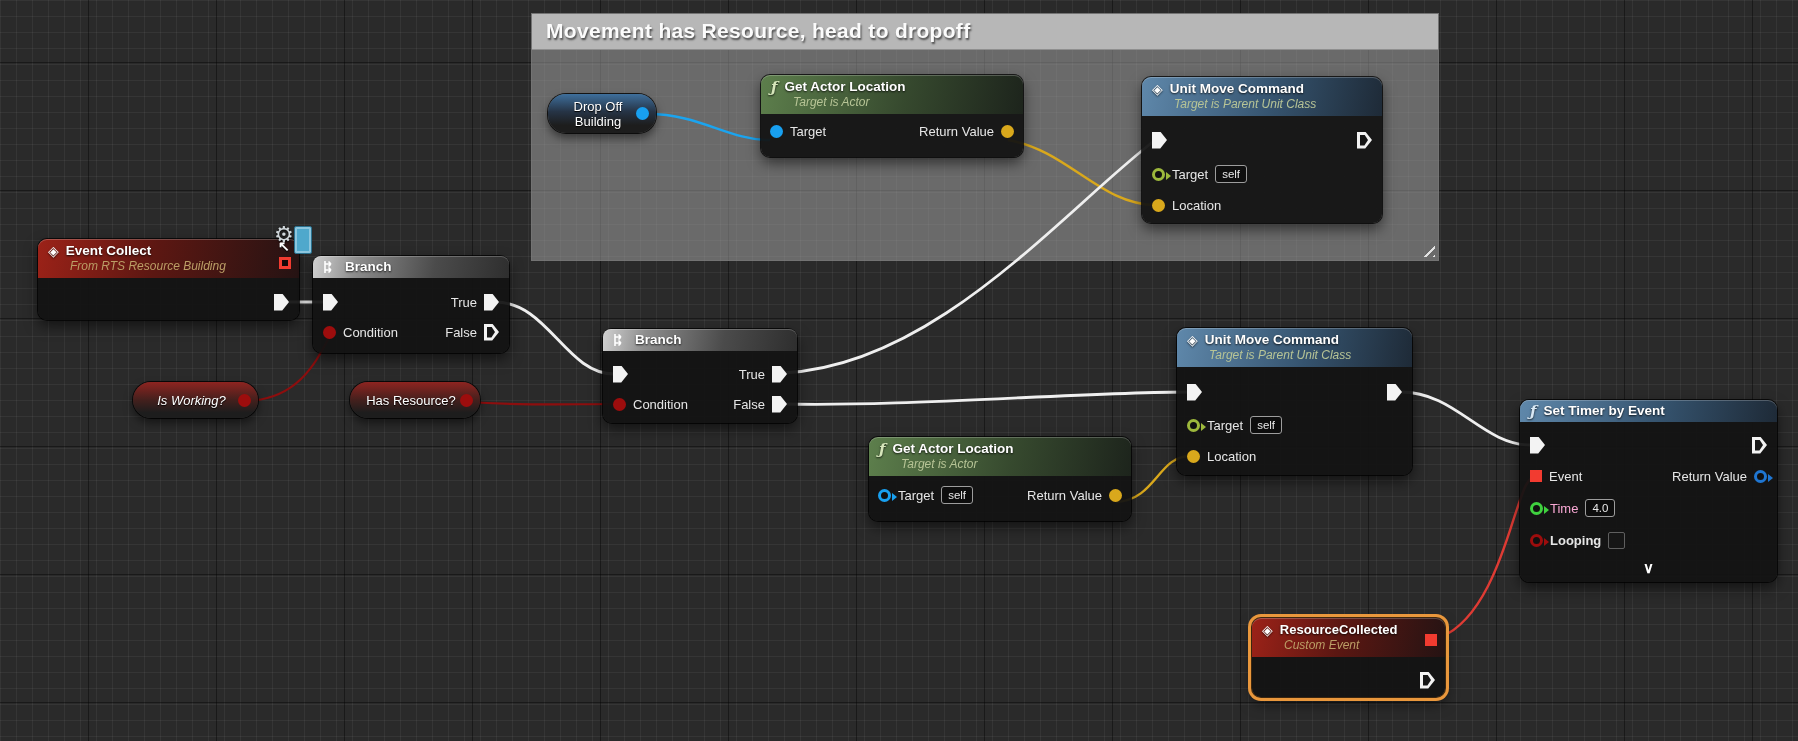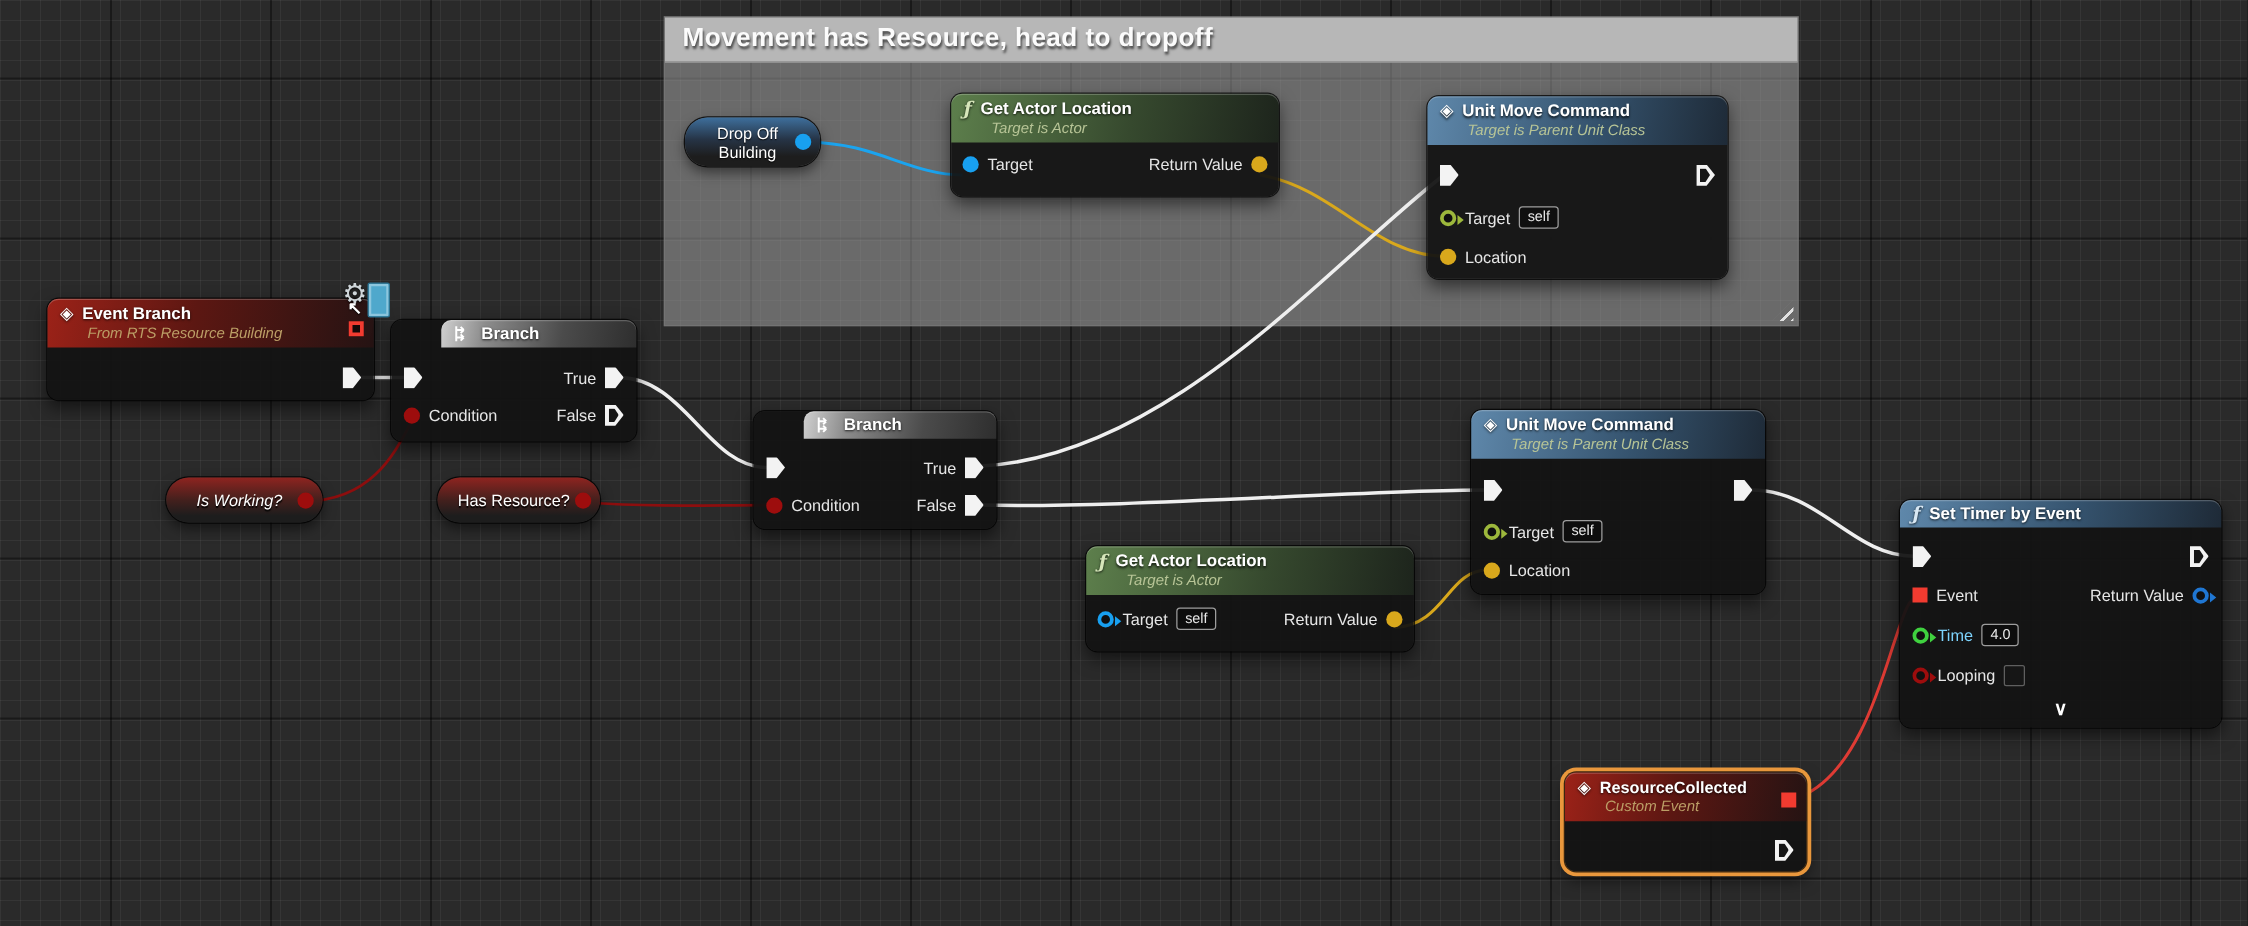--- a/index.html
+++ b/index.html
@@ -23,21 +23,21 @@
   #wires{position:absolute;left:0;top:0;z-index:3;pointer-events:none;}
   
   .node{position:absolute;background:rgba(19,19,19,.94);border-radius:9px;z-index:4;
     box-shadow:0 0 0 1px rgba(0,0,0,.75),0 6px 14px rgba(0,0,0,.55);}
   .node.selected{box-shadow:0 0 0 1px rgba(0,0,0,.75),0 0 0 4px #e9973c,0 6px 14px rgba(0,0,0,.6);}
   .nhead{position:relative;border-radius:9px 9px 0 0;padding:4px 10px 5px 10px;
     box-shadow:inset 0 1px 0 rgba(255,255,255,.22);}
   .nhead.red{background:linear-gradient(100deg,#9c2218 0%,#5c1712 45%,#251313 100%);}
   .nhead.green{background:linear-gradient(100deg,#5d7f4c 0%,#36492e 55%,#1d241c 100%);}
   .nhead.blue{background:linear-gradient(100deg,#5f88ab 0%,#35536e 55%,#1e2a37 100%);}
-  .nhead.grey{background:linear-gradient(100deg,#d0d0d0 0%,#8d8d8d 22%,#4b4b4b 62%,#2e2e2e 100%);border-radius:8px 8px 0 0;margin-left:40px;}
+  .nhead.grey{background:linear-gradient(100deg,#d0d0d0 0%,#8d8d8d 22%,#4b4b4b 62%,#2e2e2e 100%);border-radius:8px 8px 0 0;}
   .ntitle{display:flex;align-items:center;gap:7px;font-weight:bold;font-size:13.5px;color:#fff;
     text-shadow:0 1px 2px rgba(0,0,0,.8);white-space:nowrap;}
   .nsub{font-style:italic;font-size:12px;margin:1px 0 0 22px;white-space:nowrap;}
   .sub-tan{color:#bb9e66;} .sub-green{color:#b7c496;}
   .gicon{font-family:"DejaVu Serif",serif;font-style:italic;font-weight:bold;font-size:15px;line-height:12px;}
   .gic-green{color:#d6e6ba;} .gic-blue{color:#d8e8f4;} .gic-white{color:#fff;font-size:14px;}
   
   .prow{position:absolute;display:flex;align-items:center;gap:7px;height:18px;font-size:13px;color:#e6e6e6;white-space:nowrap;}
   .prow.r{flex-direction:row-reverse;text-align:center;}
   .pin-exec{position:relative;width:15px;height:17px;background:#f3f3f3;
@@ -139,21 +139,21 @@
     <div class="prow" style="left:10px;top:119px;">
       <span class="pin-dot" style="background:#d9a81c;"></span>
       <span>Location</span>
     </div>
   </div>
 
   <div class="node" style="left:38px;top:239px;width:261px;height:81px;">
     <div class="nhead red">
       <div class="ntitle">
           <span class="gicon gic-white">◈</span>
-          <span>Event Branch</span>
+          <span>Event Collect</span>
         </div>
       <div class="nsub sub-tan">From RTS Resource Building</div>
     </div>
     <div class="pin-sq" style="position:absolute;right:8px;top:18px;border:3px solid #f23b30;background:#150808;"></div>
     <div class="prow r" style="right:10px;top:54px;">
         <span class="pin-exec"></span>
       </div>
     <div class="ifacicon" style="left:234px;top:-13px;">
       <span class="pages"></span>
       <span class="gear">⚙</span>
@@ -287,24 +287,24 @@
     <div class="prow" style="left:10px;top:67px;">
       <span class="pin-sq" style="background:#f23b30;"></span>
       <span>Event</span>
     </div>
     <div class="prow r" style="right:10px;top:67px;color:#1f76d2;">
       <span class="pin-dot hollow arrow"></span>
       <span style="color:#e6e6e6;">Return Value</span>
     </div>
     <div class="prow" style="left:10px;top:99px;color:#3fd13f;">
       <span class="pin-dot hollow arrow"></span>
-      <span style="color:#7dd3fc;text-align:center;">Time</span>
+      <span style="color:#f9a8d4;text-align:center;">Time</span>
       <span class="valbox">4.0</span>
     </div>
-    <div class="prow" style="left:10px;top:131px;color:#9d0d0d;">
+    <div class="prow" style="left:10px;top:131px;color:#9d0d0d;font-weight:bold;">
       <span class="pin-dot hollow arrow"></span>
       <span style="color:#e6e6e6;">Looping</span>
       <span class="chkbox"></span>
     </div>
     <div class="chev" style="top:162px;">∨</div>
   </div>
 
   <div class="node selected" style="left:1252px;top:618px;width:193px;height:79px;">
     <div class="nhead red">
       <div class="ntitle" style="font-size:13px;">

